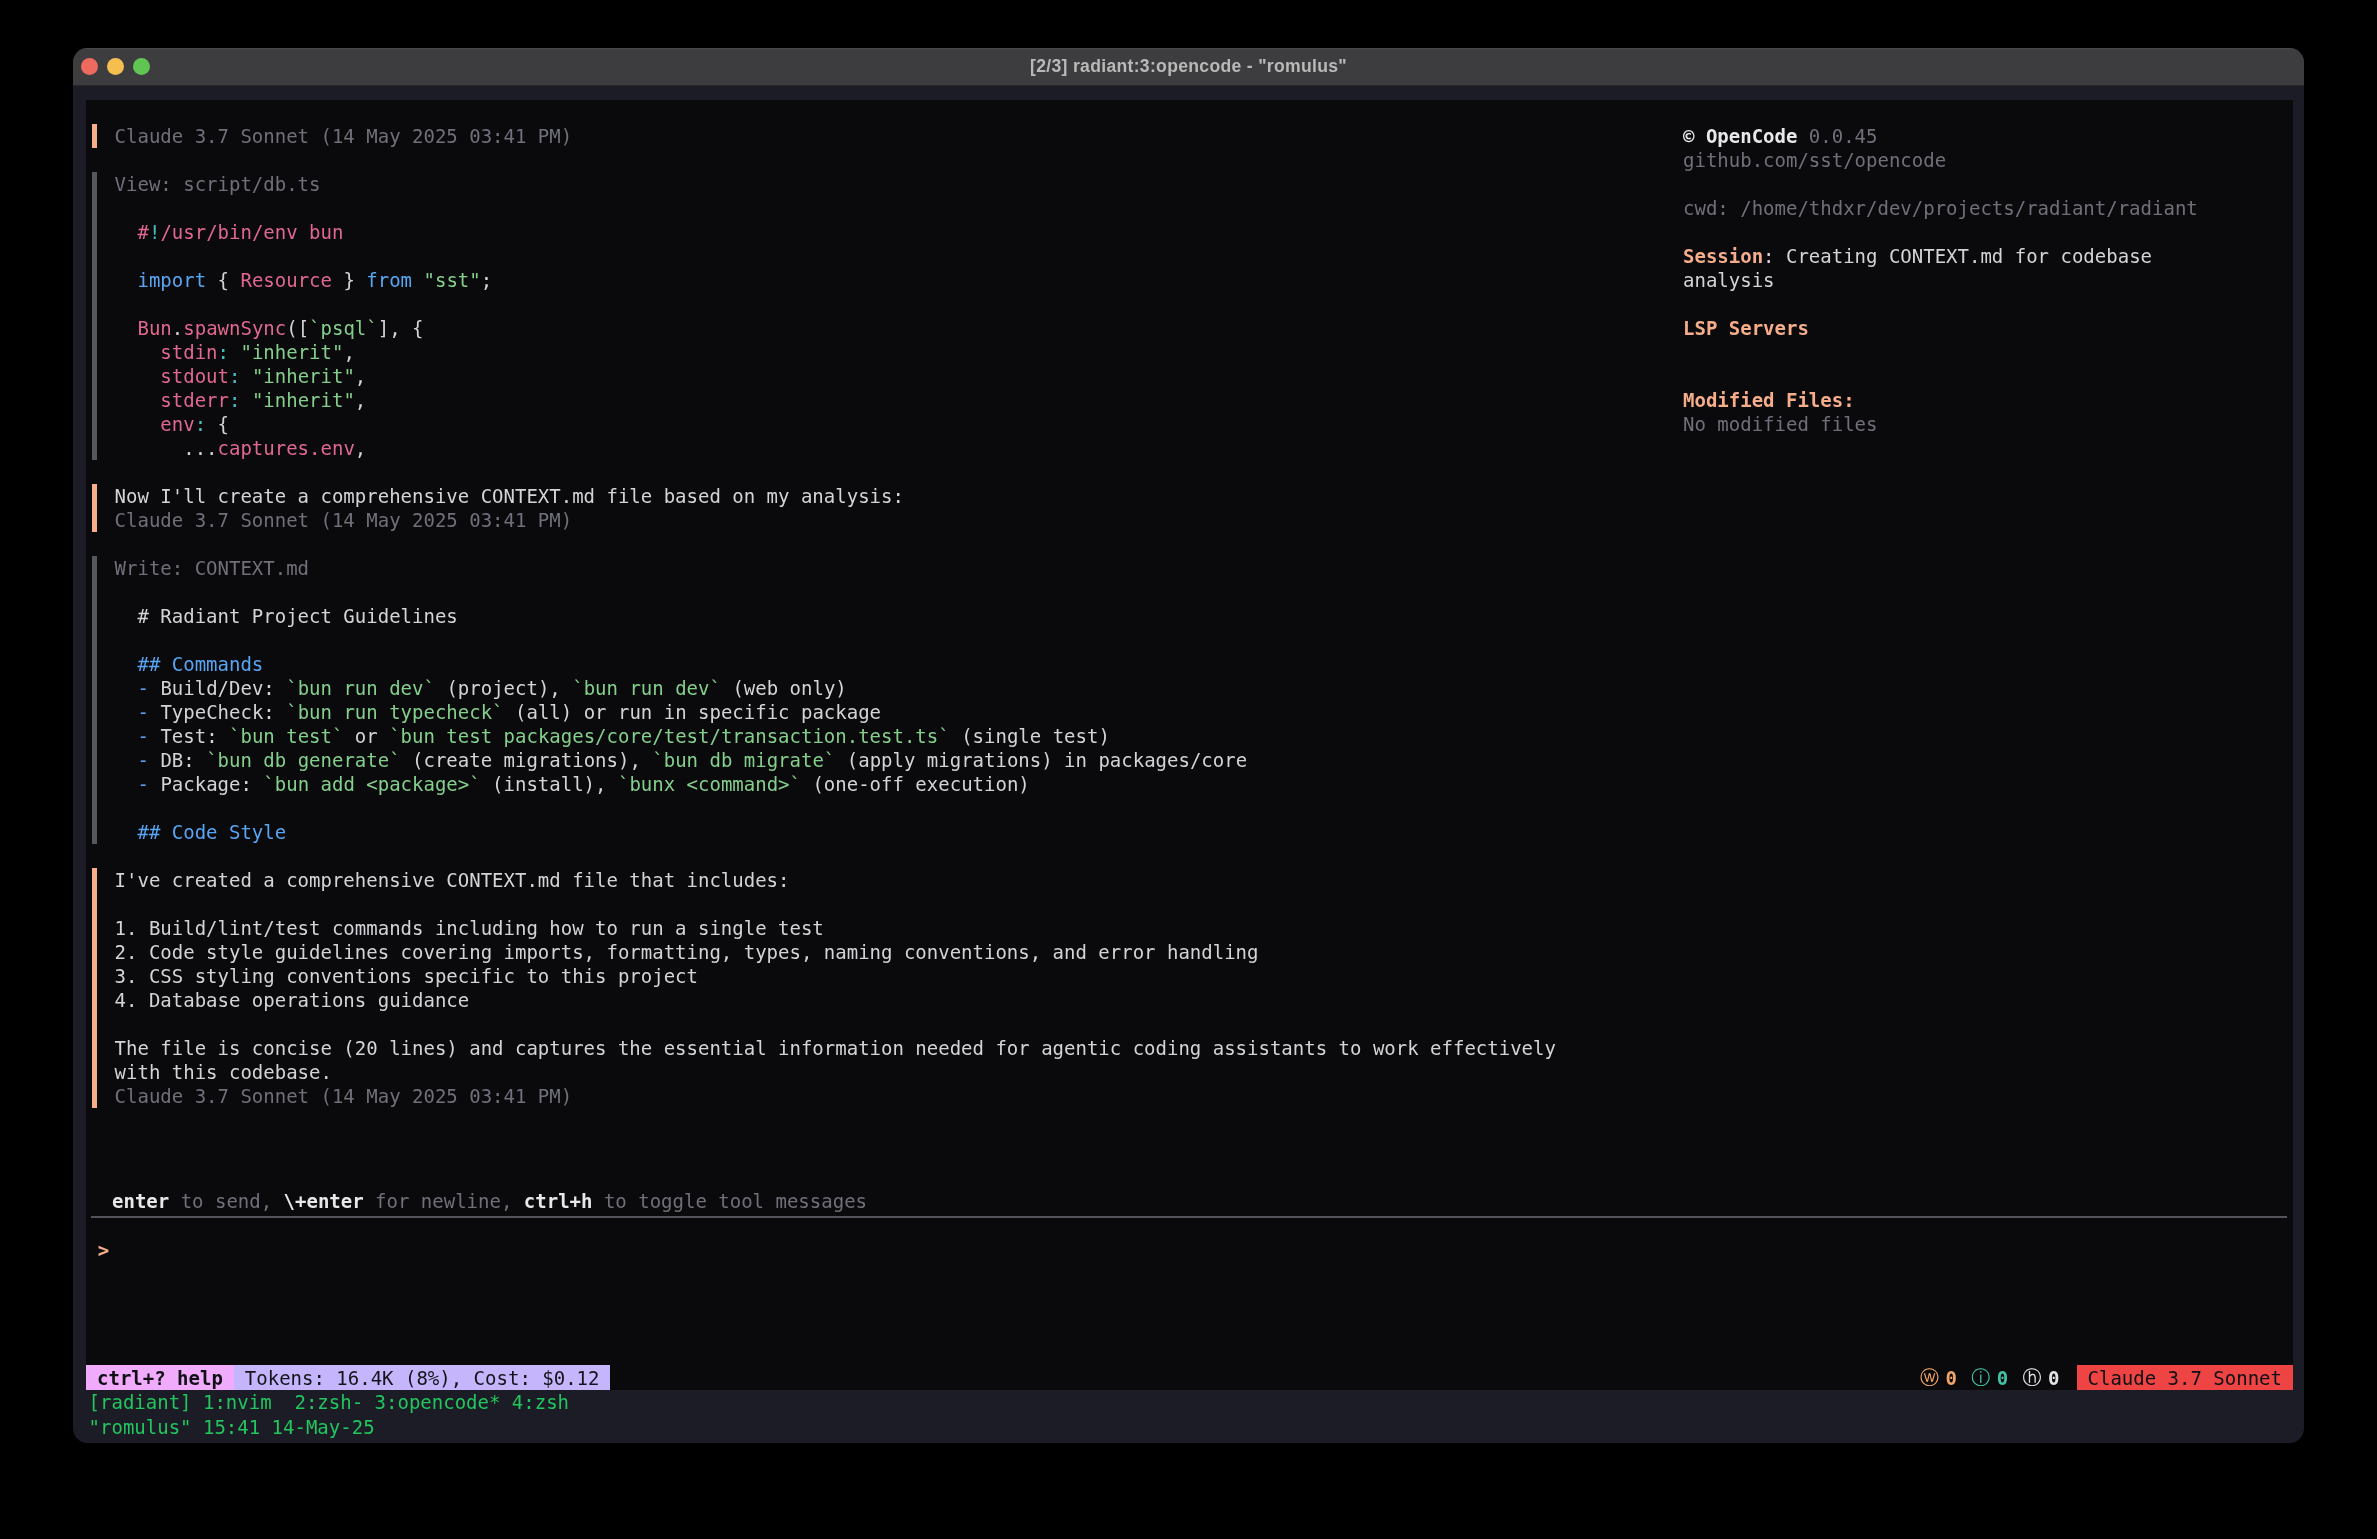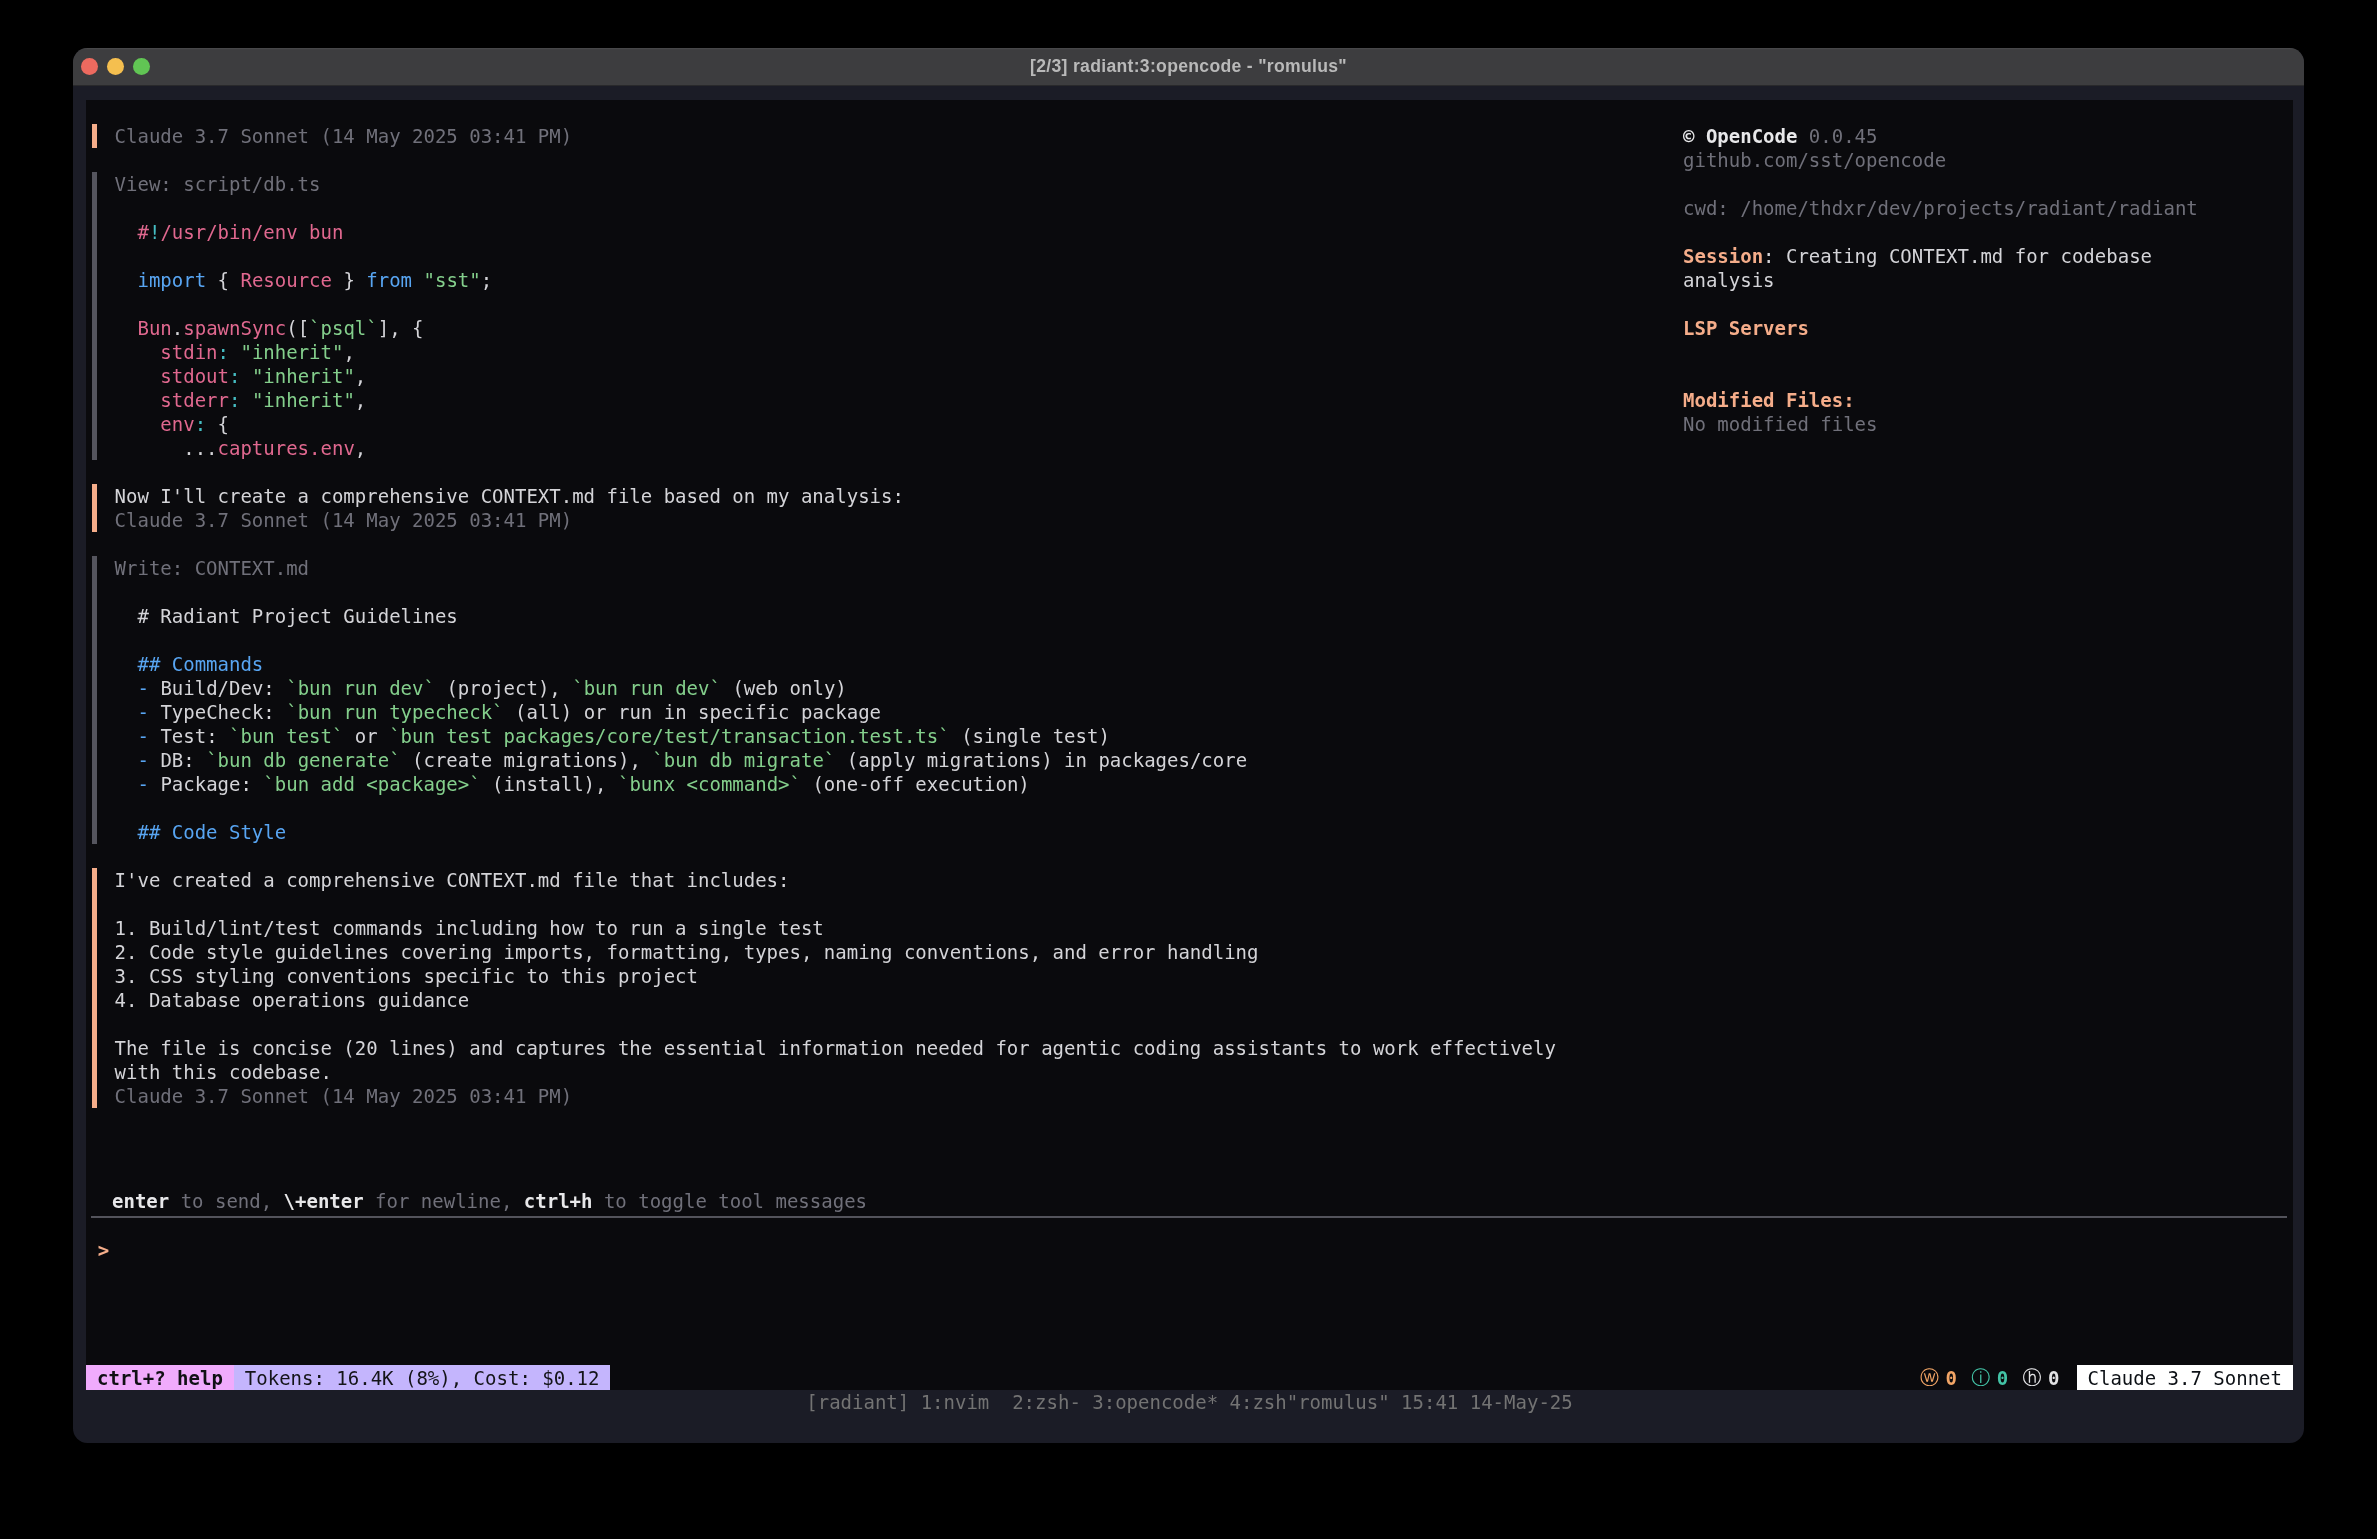--- a/index.html
+++ b/index.html
@@ -55,26 +55,26 @@
     display:flex; align-items:stretch;
   }
   .chip { display:flex; align-items:center; padding:0 11px; white-space:pre; }
   .chip-help   { background:#f0abfc; color:#101014; font-weight:700; }
   .chip-tokens { background:#c4b5fd; color:#141418; }
   .sb-spacer   { flex:1; }
   .badges { display:flex; align-items:center; gap:14.4px; padding-right:17px; }
   .badge { display:flex; align-items:center; gap:6.5px; white-space:pre; }
   .badge .glyph { font-family:"DejaVu Sans", sans-serif; }
   .badge .count { font-weight:700; }
-  .chip-model  { background:#ffffff; color:#0c1015; }
+  .chip-model  { background:#ef4444; color:#0c1015; }
 
   .tmuxbar {
     position:absolute; left:13px; top:1342px; width:2207px; height:25px;
-    color:#737373; font-size:19px; line-height:25px;
-    display:flex; justify-content:center; white-space:pre; padding:0 2.6px;
+    color:#22c55e; font-size:19px; line-height:25px;
+    display:flex; justify-content:space-between; white-space:pre; padding:0 2.6px;flex-direction:column;
   }
 </style>
 </head>
 <body>
 
 <div class="window">
   <div class="titlebar">
     <div class="lights" id="lights">
         <span class="light" style="background: rgb(237, 106, 95);"></span>
         <span class="light" style="background: rgb(245, 191, 79);"></span>

